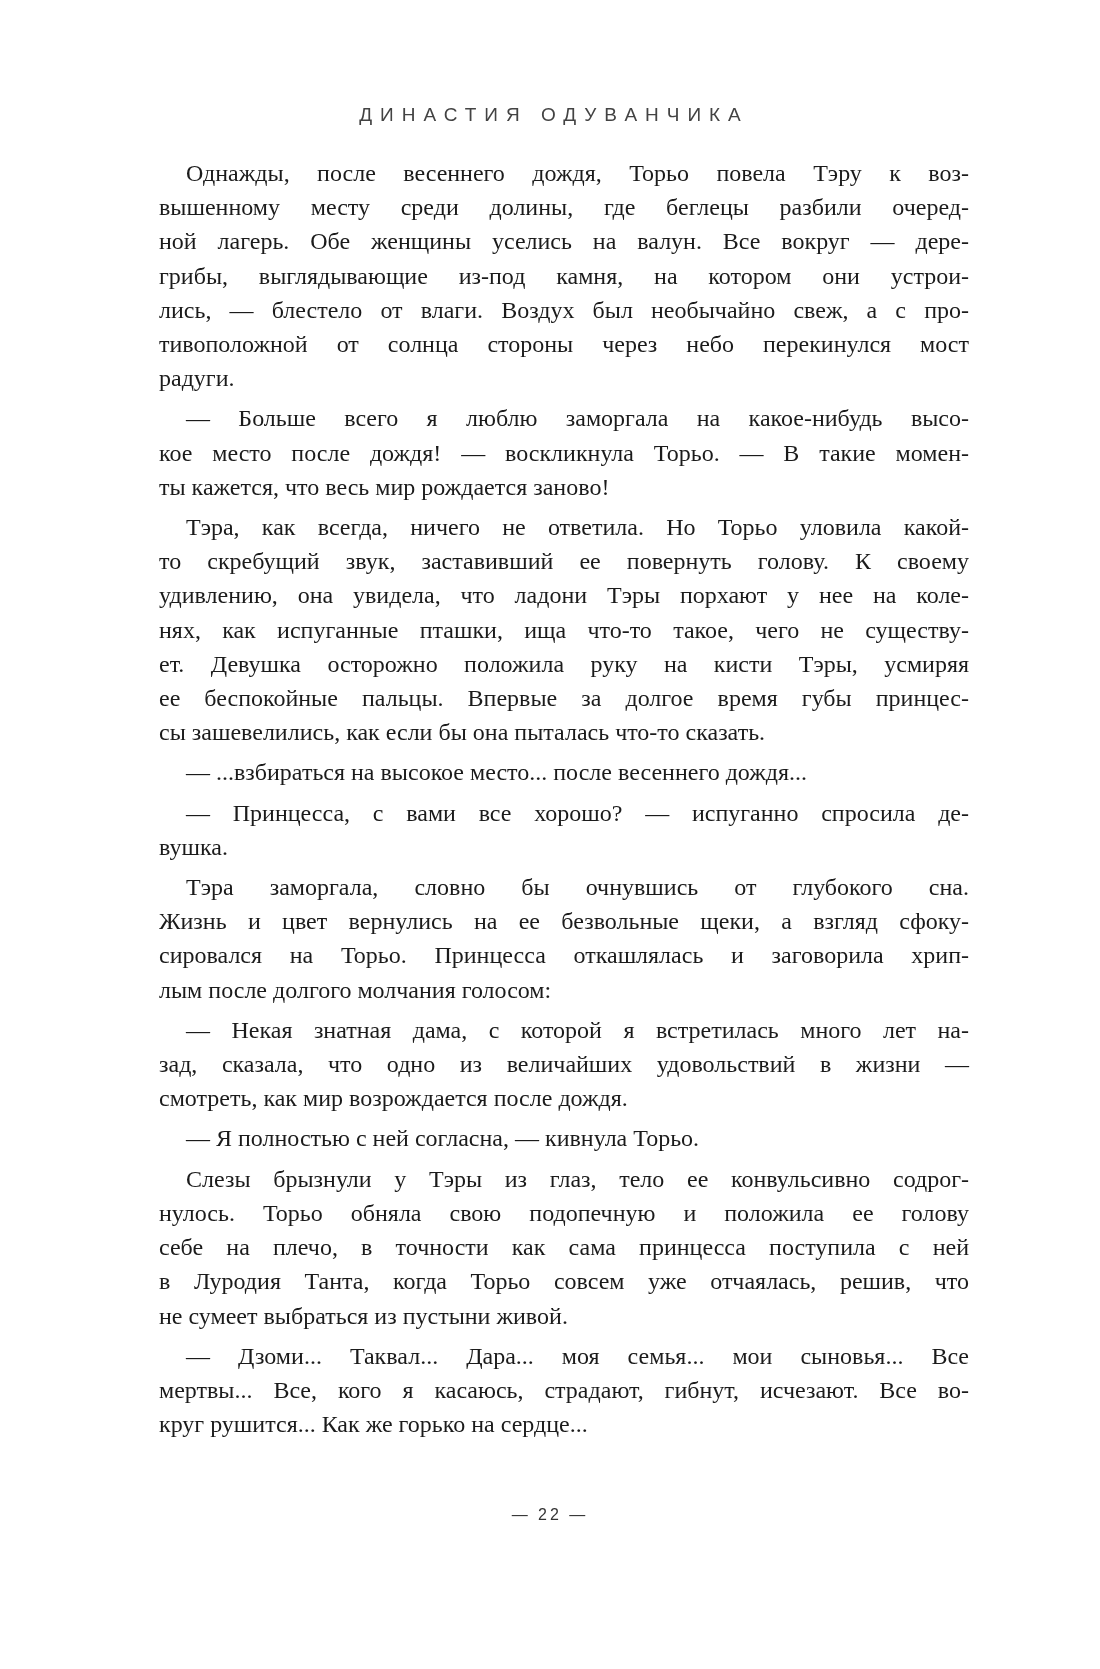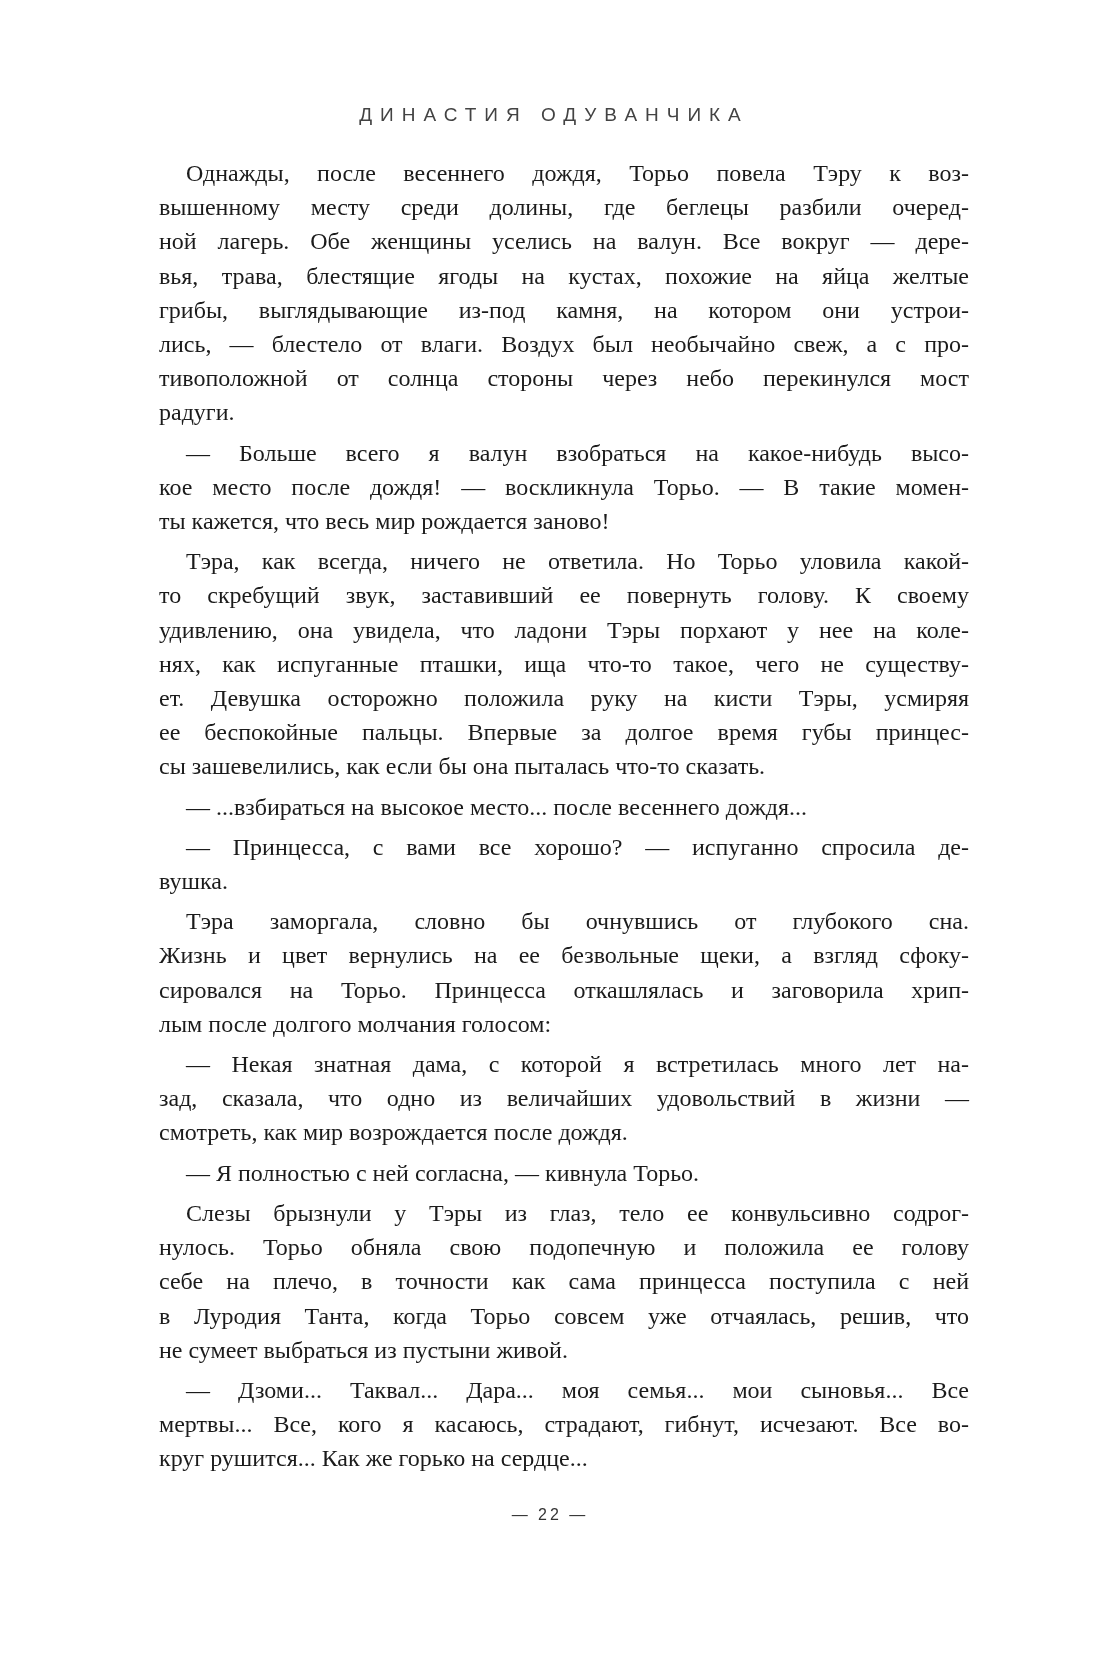--- a/index.html
+++ b/index.html
@@ -67,28 +67,27 @@
 
 <div class="page">
 
   <div class="running-header">ДИНАСТИЯ ОДУВАНЧИКА</div>
 
   <div class="body-text">
       <div class="para">
         <div class="line first">Однажды, после весеннего дождя, Торьо повела Тэру к воз-</div>
         <div class="line">вышенному месту среди долины, где беглецы разбили очеред-</div>
         <div class="line">ной лагерь. Обе женщины уселись на валун. Все вокруг — дере-</div>
-        <div class="line">вья, трава, блестящие ягоды на кустах, похожие на яйца желтые</div>
         <div class="line">грибы, выглядывающие из-под камня, на котором они устрои-</div>
         <div class="line">лись, — блестело от влаги. Воздух был необычайно свеж, а с про-</div>
         <div class="line">тивоположной от солнца стороны через небо перекинулся мост</div>
         <div class="line last">радуги.</div>
       </div>
       <div class="para">
-        <div class="line first">— Больше всего я валун взобраться на какое-нибудь высо-</div>
+        <div class="line first">— Больше всего я люблю заморгала на какое-нибудь высо-</div>
         <div class="line">кое место после дождя! — воскликнула Торьо. — В такие момен-</div>
         <div class="line last">ты кажется, что весь мир рождается заново!</div>
       </div>
       <div class="para">
         <div class="line first">Тэра, как всегда, ничего не ответила. Но Торьо уловила какой-</div>
         <div class="line">то скребущий звук, заставивший ее повернуть голову. К своему</div>
         <div class="line">удивлению, она увидела, что ладони Тэры порхают у нее на коле-</div>
         <div class="line">нях, как испуганные пташки, ища что-то такое, чего не существу-</div>
         <div class="line">ет. Девушка осторожно положила руку на кисти Тэры, усмиряя</div>
         <div class="line">ее беспокойные пальцы. Впервые за долгое время губы принцес-</div>

